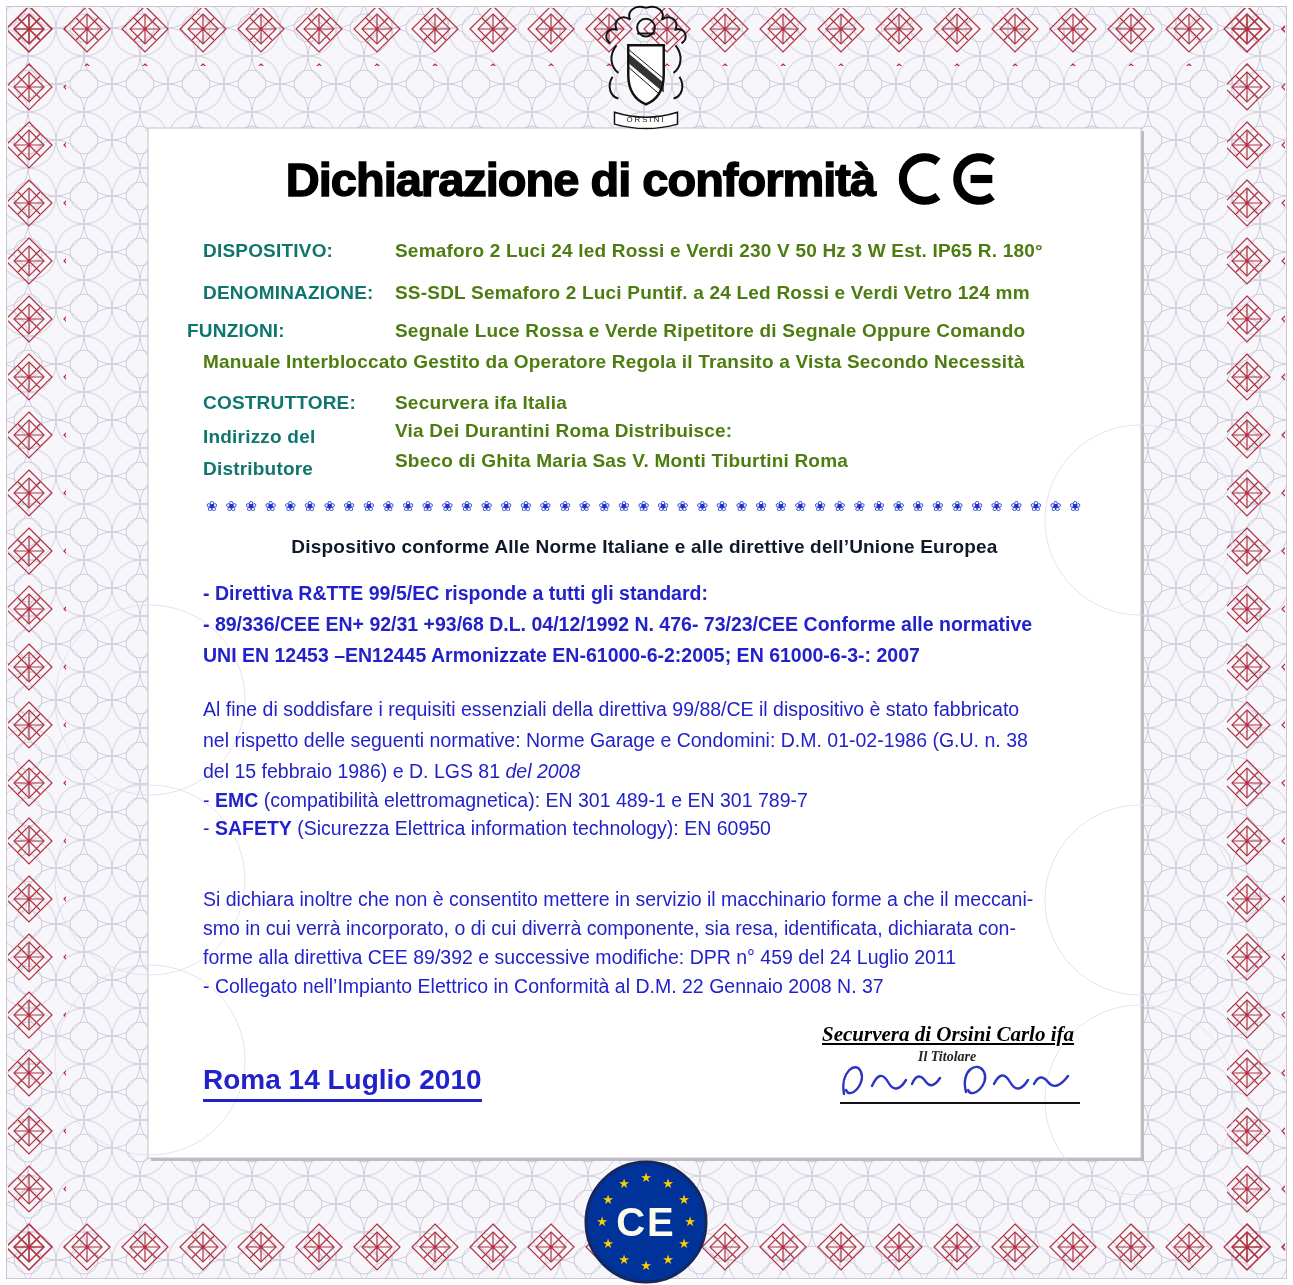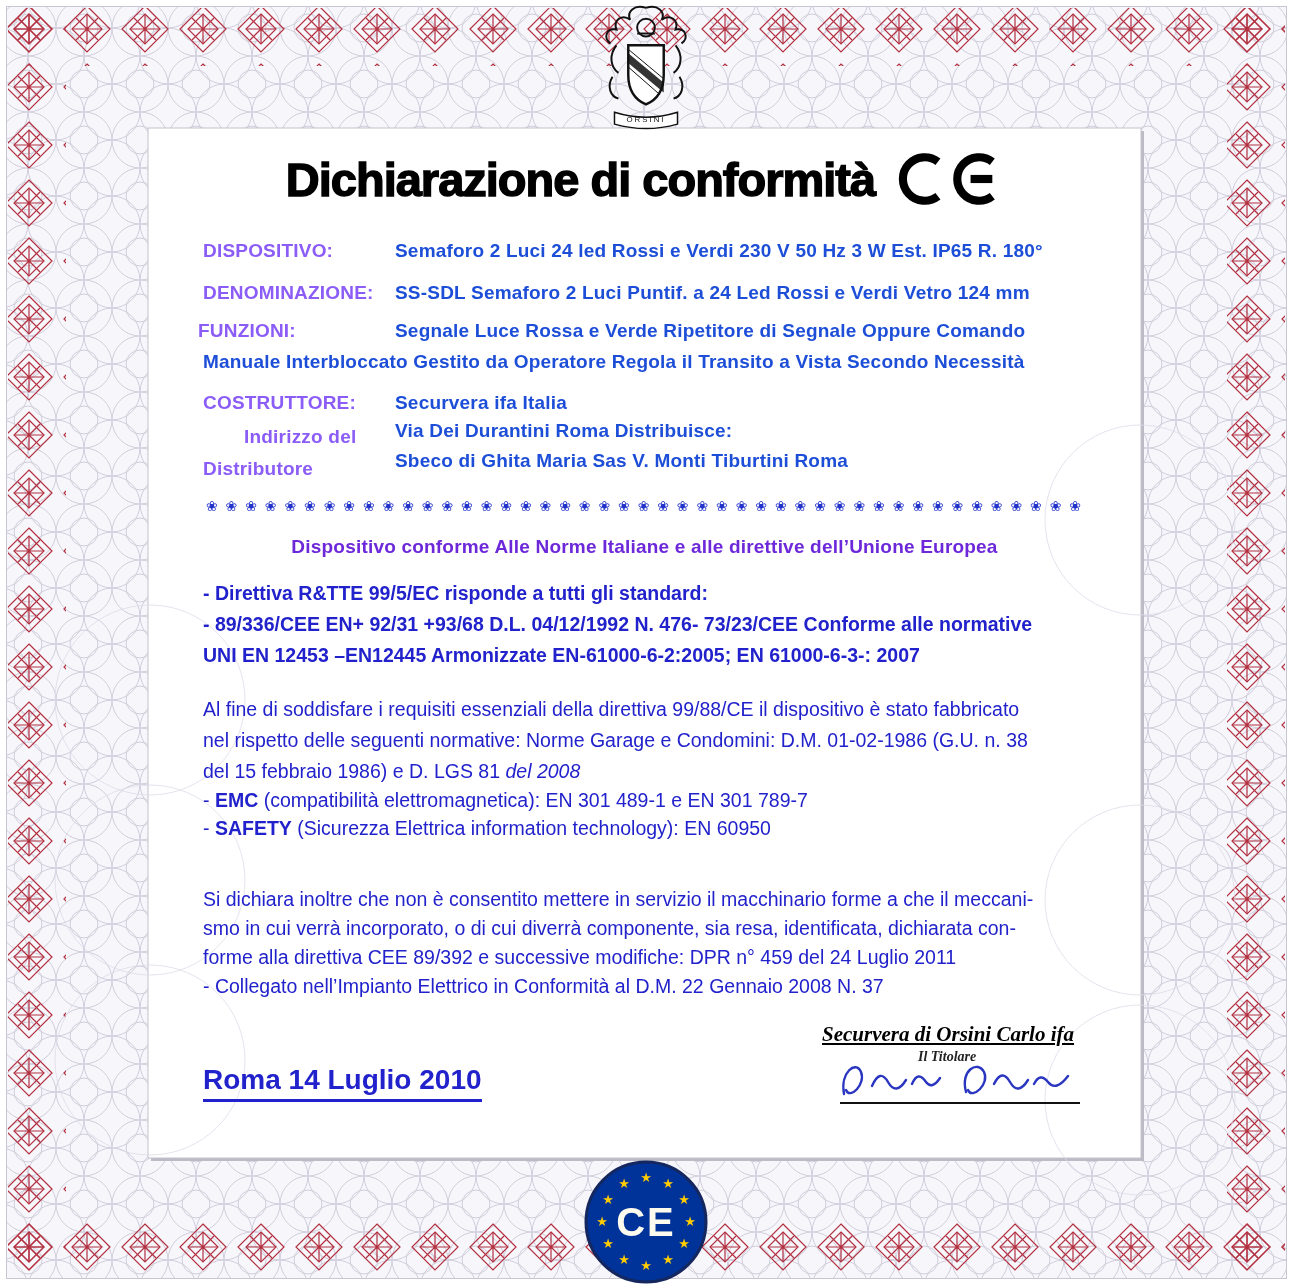--- a/index.html
+++ b/index.html
@@ -10,28 +10,28 @@
   .bg { position:absolute; left:0; top:0; z-index:1; }
   .content { position:absolute; inset:0; z-index:2; }
   .abs { position:absolute; }
   .line { position:absolute; white-space:pre; }
 
   .title-row { position:absolute; top:150px; left:148px; width:993px;
     display:flex; justify-content:center; align-items:center; gap:16px; }
   .title-text { font-size:47px; font-weight:bold; color:#000;
     letter-spacing:-1px; -webkit-text-stroke:1.4px #000; }
 
-  .lbl { font-weight:bold; font-size:19px; color:#8b5cf6; letter-spacing:.2px; }
-  .val { font-weight:bold; font-size:19px; color:#1d4ed8; letter-spacing:.2px; }
+  .lbl { font-weight:bold; font-size:19px; color:#0f766e; letter-spacing:.2px; }
+  .val { font-weight:bold; font-size:19px; color:#4d7c0f; letter-spacing:.2px; }
 
   .divider { position:absolute; top:498px; left:148px; width:993px; text-align:center;
     color:#2233cc; font-size:14px; letter-spacing:2px; }
 
   .heading { position:absolute; top:536px; left:148px; width:993px; text-align:center;
-    font-size:19px; font-weight:bold; color:#6d28d9; letter-spacing:.2px; }
+    font-size:19px; font-weight:bold; color:#0f172a; letter-spacing:.2px; }
 
   .dirline { font-weight:bold; font-size:19.5px; color:#2222cc; }
   .bodyline { font-size:19.5px; color:#2222cc; }
   .bodyline b { font-weight:bold; }
   .ital { font-style:italic; }
 
   .sig-company { position:absolute; top:1022px; left:822px; font-family:"Liberation Serif", serif;
     font-weight:bold; font-style:italic; font-size:21px; color:#000;
     text-decoration:underline; white-space:pre; }
   .sig-role { position:absolute; top:1049px; left:918px; font-family:"Liberation Serif", serif;
@@ -117,28 +117,28 @@
         </g>
       </svg>
     </div>
 
     <span class="line lbl" style="left:203px; top:240px;">DISPOSITIVO:</span>
     <span class="line val" style="left:395px; top:240px;">Semaforo 2 Luci 24 led Rossi e Verdi 230 V 50 Hz 3 W Est. IP65 R. 180°</span>
 
     <span class="line lbl" style="left:203px; top:282px;">DENOMINAZIONE:</span>
     <span class="line val" style="left:395px; top:282px;">SS-SDL Semaforo 2 Luci Puntif. a 24 Led Rossi e Verdi Vetro 124 mm</span>
 
-    <span class="line lbl" style="left:198px; top:320px;">FUNZIONI:</span>
+    <span class="line lbl" style="left:187px; top:320px;">FUNZIONI:</span>
     <span class="line val" style="left:395px; top:320px;">Segnale Luce Rossa e Verde Ripetitore di Segnale Oppure Comando</span>
     <span class="line val" style="left:203px; top:351px;">Manuale Interbloccato Gestito da Operatore Regola il Transito a Vista Secondo Necessità</span>
 
     <span class="line lbl" style="left:203px; top:392px;">COSTRUTTORE:</span>
     <span class="line val" style="left:395px; top:392px;">Securvera ifa Italia</span>
 
-    <span class="line lbl" style="left:203px; top:426px;margin-left:41px;">Indirizzo del</span>
+    <span class="line lbl" style="left:203px; top:426px;">Indirizzo del</span>
     <span class="line val" style="left:395px; top:420px;">Via Dei Durantini Roma Distribuisce:</span>
     <span class="line lbl" style="left:203px; top:458px;">Distributore</span>
     <span class="line val" style="left:395px; top:450px;">Sbeco di Ghita Maria Sas V. Monti Tiburtini Roma</span>
 
     <div class="divider">❀ ❀ ❀ ❀ ❀ ❀ ❀ ❀ ❀ ❀ ❀ ❀ ❀ ❀ ❀ ❀ ❀ ❀ ❀ ❀ ❀ ❀ ❀ ❀ ❀ ❀ ❀ ❀ ❀ ❀ ❀ ❀ ❀ ❀ ❀ ❀ ❀ ❀ ❀ ❀ ❀ ❀ ❀ ❀ ❀</div>
 
     <div class="heading">Dispositivo conforme Alle Norme Italiane e alle direttive dell’Unione Europea</div>
 
     <span class="line dirline" style="left:203px; top:582px;">- Direttiva R&amp;TTE 99/5/EC risponde a tutti gli standard:</span>
     <span class="line dirline" style="left:203px; top:613px;">- 89/336/CEE EN+ 92/31 +93/68 D.L. 04/12/1992 N. 476- 73/23/CEE Conforme alle normative</span>

